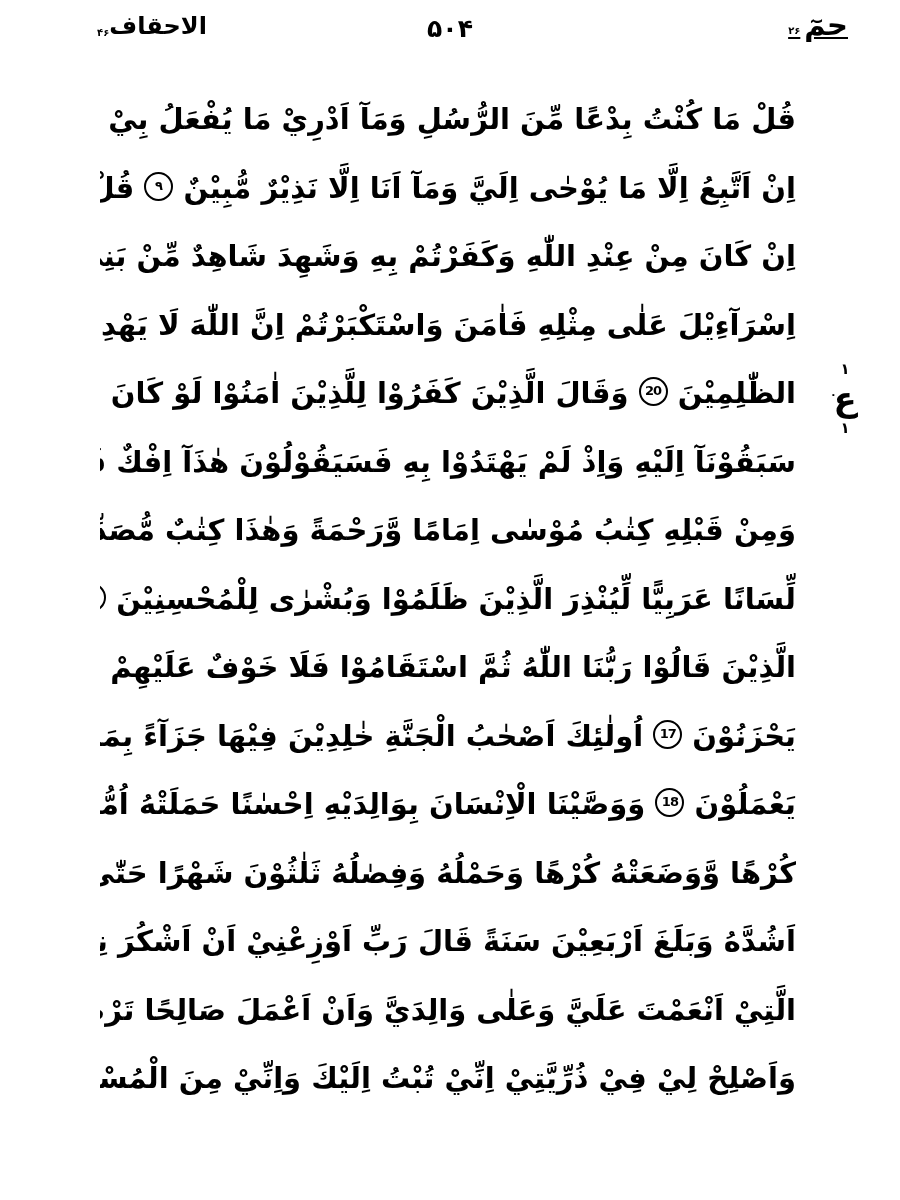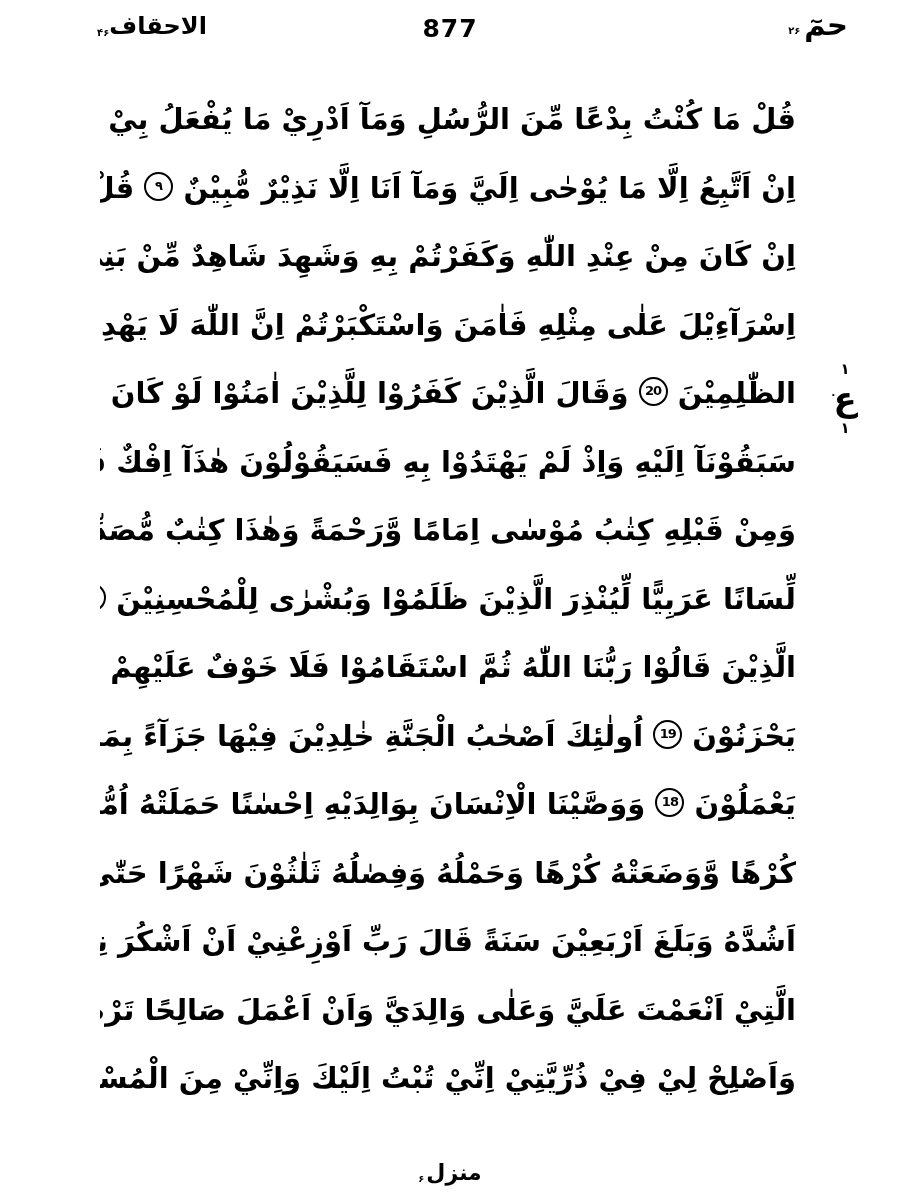--- a/index.html
+++ b/index.html
@@ -18,21 +18,21 @@
 
   
   .hdr {
     position: absolute;
     font-weight: bold;
     direction: rtl;
     white-space: nowrap;
   }
   .hdr-surah   { top: 12px; left: 62px;  width: 180px; text-align: center; font-size: 24px; }
   .hdr-page    { top: 14px; left: 0; right: 0; text-align: center; font-size: 25px; letter-spacing: 1px; }
-  .hdr-juz     { top: 8px;  right: 52px; font-size: 29px; }
+  .hdr-juz     { top: 8px;  right: 52px; font-size: 29px; text-decoration: underline; }
   .hdr-small   { font-size: 10px; font-weight: bold; }
   .hdr-juz .hdr-small { margin-right: 4px; vertical-align: 1px; }
   .hdr-surah .hdr-small { vertical-align: -2px; }
 
   
   .quran {
     position: absolute;
     top: 86px; left: 100px;
     width: 696px;
   }
@@ -92,43 +92,42 @@
   }
   .footer .hdr-small { vertical-align: -2px; margin-right: 2px; }
 </style>
 </head>
 <body>
 
 <div class="page">
 
   <div class="hdr hdr-surah"><span>الاحقاف</span><span class="hdr-small">۴۶</span></div>
 
-  <div class="hdr hdr-page">877</div>
+  <div class="hdr hdr-page">۵۰۴</div>
 
   <div class="hdr hdr-juz"><span>حمٓ</span><span class="hdr-small">۲۶</span></div>
 
   <div class="quran">
       <div class="line" dir="rtl"><span>قُلْ مَا كُنْتُ بِدْعًا مِّنَ الرُّسُلِ وَمَآ اَدْرِيْ مَا يُفْعَلُ بِيْ وَلَا بِكُمْ</span></div>
       <div class="line" dir="rtl"><span>اِنْ اَتَّبِعُ اِلَّا مَا يُوْحٰى اِلَيَّ وَمَآ اَنَا اِلَّا نَذِيْرٌ مُّبِيْنٌ</span> <span class="ayah">۹</span> <span>قُلْ اَرَءَيْتُمْ</span></div>
       <div class="line" dir="rtl"><span>اِنْ كَانَ مِنْ عِنْدِ اللّٰهِ وَكَفَرْتُمْ بِهِ وَشَهِدَ شَاهِدٌ مِّنْ بَنِيْ</span></div>
       <div class="line" dir="rtl"><span>اِسْرَآءِيْلَ عَلٰى مِثْلِهِ فَاٰمَنَ وَاسْتَكْبَرْتُمْ اِنَّ اللّٰهَ لَا يَهْدِى الْقَوْمَ</span></div>
       <div class="line" dir="rtl"><span>الظّٰلِمِيْنَ</span> <span class="ayah">20</span> <span>وَقَالَ الَّذِيْنَ كَفَرُوْا لِلَّذِيْنَ اٰمَنُوْا لَوْ كَانَ خَيْرًا مَّا</span></div>
       <div class="line" dir="rtl"><span>سَبَقُوْنَآ اِلَيْهِ وَاِذْ لَمْ يَهْتَدُوْا بِهِ فَسَيَقُوْلُوْنَ هٰذَآ اِفْكٌ قَدِيْمٌ</span> </div>
       <div class="line" dir="rtl"><span>وَمِنْ قَبْلِهِ كِتٰبُ مُوْسٰى اِمَامًا وَّرَحْمَةً وَهٰذَا كِتٰبٌ مُّصَدِّقٌ</span></div>
       <div class="line" dir="rtl"><span>لِّسَانًا عَرَبِيًّا لِّيُنْذِرَ الَّذِيْنَ ظَلَمُوْا وَبُشْرٰى لِلْمُحْسِنِيْنَ</span> <span class="ayah">۱۲</span> </div>
       <div class="line" dir="rtl"><span>الَّذِيْنَ قَالُوْا رَبُّنَا اللّٰهُ ثُمَّ اسْتَقَامُوْا فَلَا خَوْفٌ عَلَيْهِمْ وَلَا هُمْ</span></div>
-      <div class="line" dir="rtl"><span>يَحْزَنُوْنَ</span> <span class="ayah">19</span> <span>اُولٰئِكَ اَصْحٰبُ الْجَنَّةِ خٰلِدِيْنَ فِيْهَا جَزَآءً بِمَا كَانُوْا</span></div>
+      <div class="line" dir="rtl"><span>يَحْزَنُوْنَ</span> <span class="ayah">17</span> <span>اُولٰئِكَ اَصْحٰبُ الْجَنَّةِ خٰلِدِيْنَ فِيْهَا جَزَآءً بِمَا كَانُوْا</span></div>
       <div class="line" dir="rtl"><span>يَعْمَلُوْنَ</span> <span class="ayah">18</span> <span>وَوَصَّيْنَا الْاِنْسَانَ بِوَالِدَيْهِ اِحْسٰنًا حَمَلَتْهُ اُمُّهُ</span></div>
       <div class="line" dir="rtl"><span>كُرْهًا وَّوَضَعَتْهُ كُرْهًا وَحَمْلُهُ وَفِصٰلُهُ ثَلٰثُوْنَ شَهْرًا حَتّٰى اِذَا بَلَغَ</span></div>
       <div class="line" dir="rtl"><span>اَشُدَّهُ وَبَلَغَ اَرْبَعِيْنَ سَنَةً قَالَ رَبِّ اَوْزِعْنِيْ اَنْ اَشْكُرَ نِعْمَتَكَ</span></div>
       <div class="line" dir="rtl"><span>الَّتِيْ اَنْعَمْتَ عَلَيَّ وَعَلٰى وَالِدَيَّ وَاَنْ اَعْمَلَ صَالِحًا تَرْضٰىهُ</span></div>
       <div class="line" dir="rtl"><span>وَاَصْلِحْ لِيْ فِيْ ذُرِّيَّتِيْ اِنِّيْ تُبْتُ اِلَيْكَ وَاِنِّيْ مِنَ الْمُسْلِمِيْنَ</span> </div>
     </div>
 
   <div class="ruku">
     <span class="ruku-num">۱</span>
     <span class="ruku-ain"><span>ع</span><span class="ruku-dot">۰</span></span>
     <span class="ruku-num">۱</span>
   </div>
 
-  <div class="footer"><span>منزل</span><span class="hdr-small">۶</span></div>
 
 </div>
 
 </body></html>

